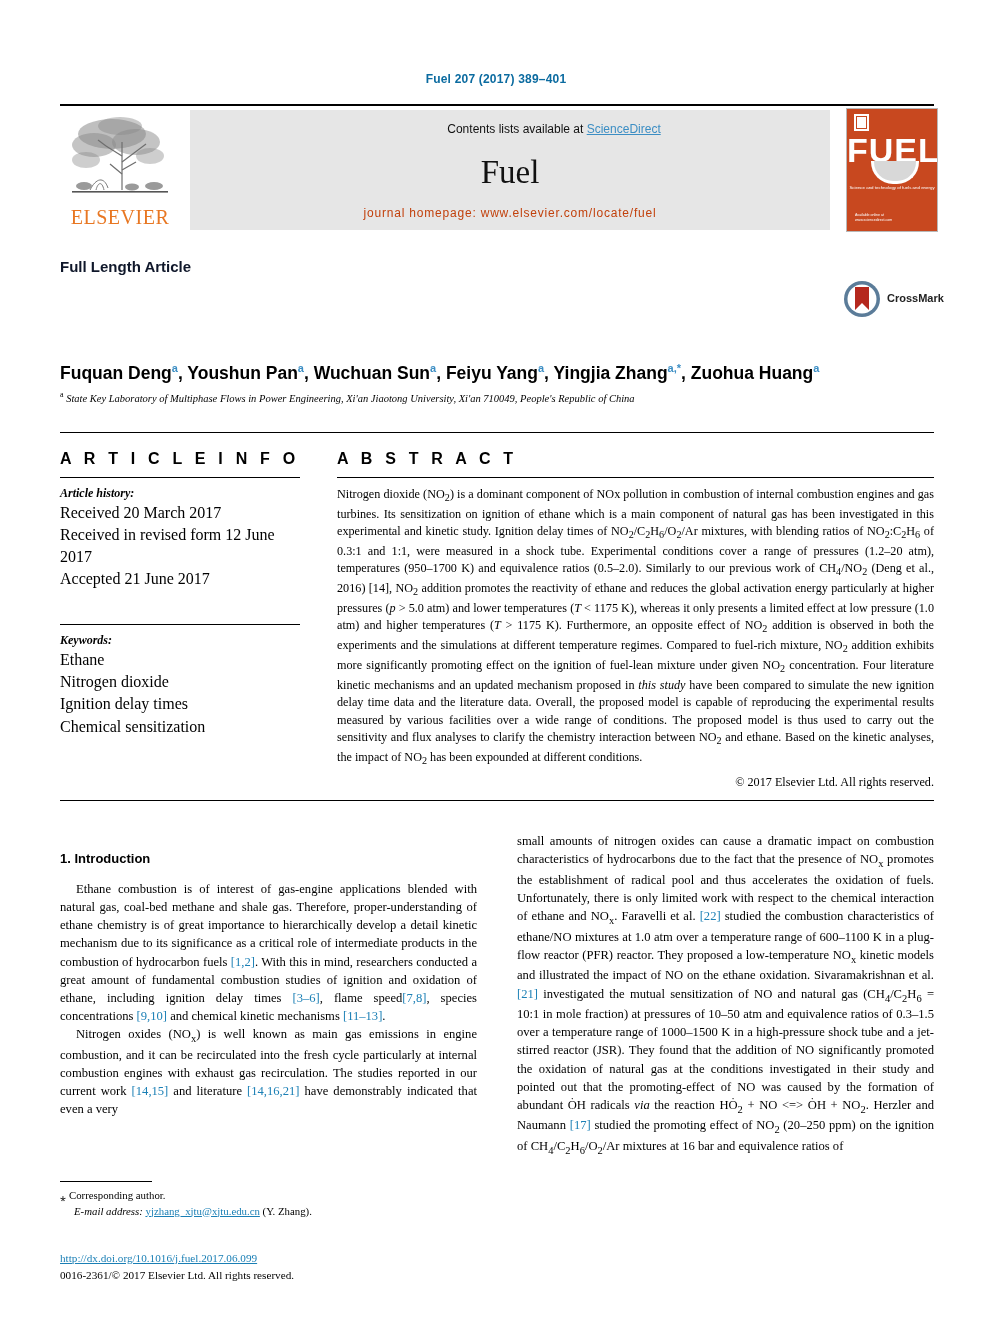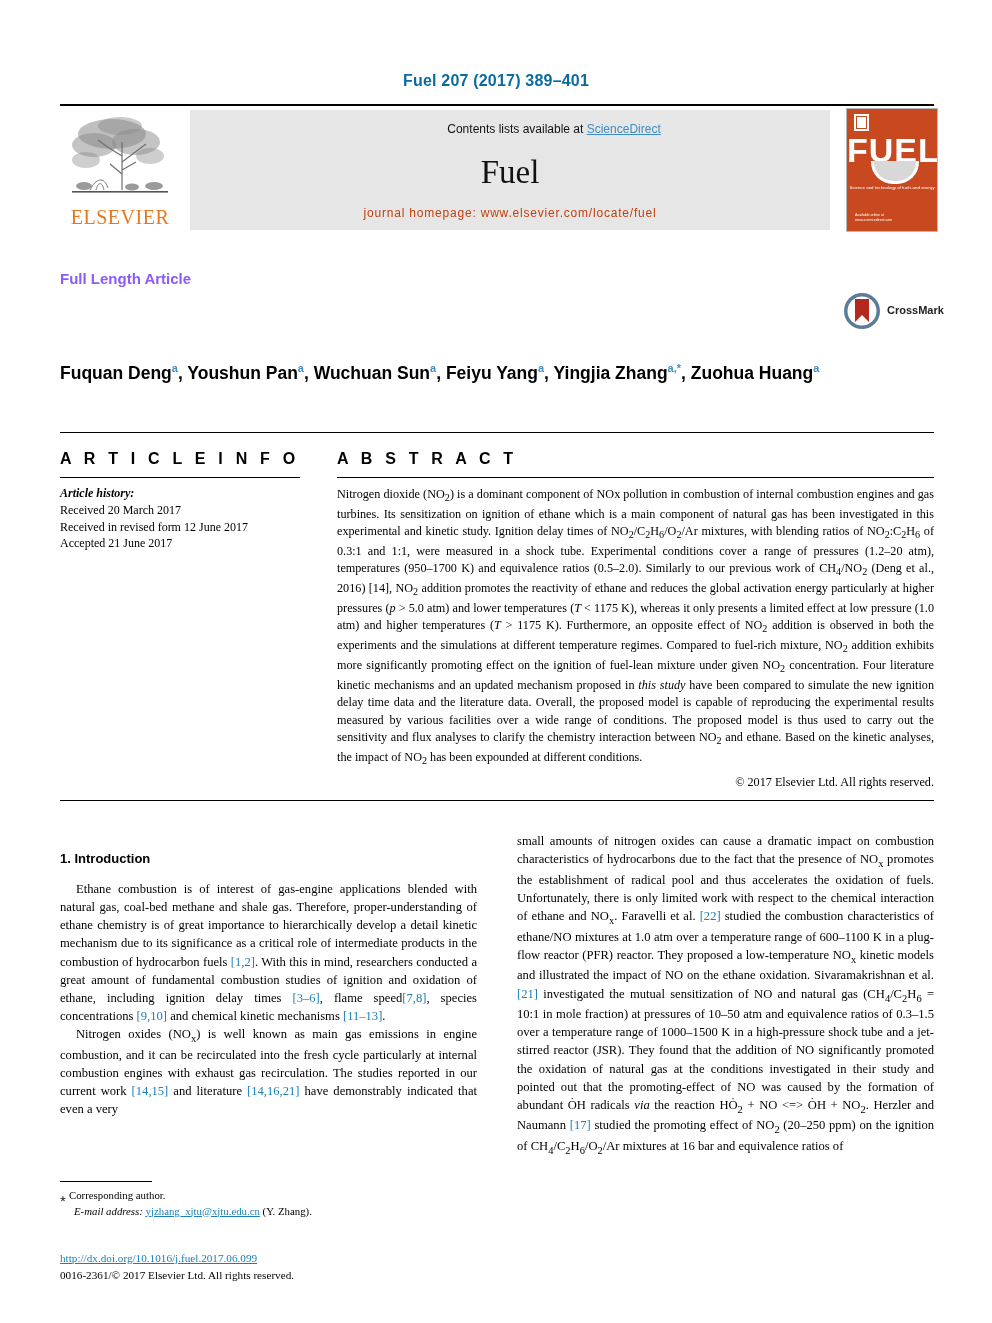--- a/index.html
+++ b/index.html
@@ -22,21 +22,21 @@
     height: 1323px;
   }
 
   
   .running-head {
     position: absolute;
     left: 0; top: 72px;
     width: 992px;
     text-align: center;
     font-family: "Liberation Sans", sans-serif;
-    font-size: 16px;
+    font-size: 12px;
     font-weight: bold;
     color: #0b6ba0;
     letter-spacing: .2px;
   }
 
   
   .masthead {
     position: absolute;
     left: 60px; top: 104px;
     width: 874px;
@@ -169,36 +169,35 @@
     color: #ffffff;
   }
 
   
   .art-type {
     position: absolute;
     left: 60px; top: 258px;
     font-family: "Liberation Sans", sans-serif;
     font-size: 15px;
     font-weight: bold;
-    color: #8b5cf6;
-    margin-top: 12px;
+    color: #0f172a;
   }
   .title {
     position: absolute;
     left: 60px; top: 288px;
     width: 760px;
     font-family: "Liberation Sans", sans-serif;
     font-size: 24.5px;
     font-weight: bold;
     line-height: 1.27;
     color: #000;
   }
   .crossmark {
     position: absolute;
-    left: 843px; top: 290px;
+    left: 843px; top: 278px;
     width: 96px;
     height: 44px;
   }
   .cm-ring {
     position: absolute;
     left: 0; top: 2px;
     width: 38px; height: 38px;
   }
   .cm-text {
     position: absolute;
@@ -264,21 +263,21 @@
   }
   .hist-head, .kw-head {
     font-family: "Liberation Serif", serif;
     font-style: italic;
     font-weight: bold;
     font-size: 12px;
     margin-bottom: 1px;
   }
   .info-line {
     font-family: "Liberation Serif", serif;
-    font-size: 12px;
+    font-size: 16px;
     line-height: 1.38;
   }
   .kw-block { margin-top: 34px; }
   .abs-text {
     font-family: "Liberation Serif", serif;
     font-size: 12.2px;
     line-height: 1.42;
     text-align: justify;
     margin-top: 2px;
   }
@@ -423,31 +422,40 @@
   <div class="crossmark">
     <svg class="cm-ring" viewBox="0 0 38 38">
       <circle cx="19" cy="19" r="18" fill="#5b7c99"></circle>
       <circle cx="19" cy="19" r="14.5" fill="#ffffff"></circle>
       <path d="M12 7 h14 v23 l-7 -7 l-7 7 z" fill="#b5281e"></path>
     </svg>
     <div class="cm-text">CrossMark</div>
   </div>
 
   <div class="authors">Fuquan Deng<sup>a</sup>, Youshun Pan<sup>a</sup>, Wuchuan Sun<sup>a</sup>, Feiyu Yang<sup>a</sup>, Yingjia Zhang<sup>a,*</sup>, Zuohua Huang<sup>a</sup></div>
+  <div class="affil"><sup>a</sup> State Key Laboratory of Multiphase Flows in Power Engineering, Xi'an Jiaotong University, Xi'an 710049, People's Republic of China</div>
 
   <div class="info-rule-top"></div>
 
   <div class="info-col">
     <div class="sec-head">A R T I C L E   I N F O</div>
     <div class="hr-thin"></div>
     <div class="hist-head">Article history:</div>
     <div class="info-line">Received 20 March 2017</div>
     <div class="info-line">Received in revised form 12 June 2017</div>
     <div class="info-line">Accepted 21 June 2017</div>
 
+    <div class="kw-block">
+      <div class="hr-thin"></div>
+      <div class="kw-head">Keywords:</div>
+      <div class="info-line">Ethane</div>
+      <div class="info-line">Nitrogen dioxide</div>
+      <div class="info-line">Ignition delay times</div>
+      <div class="info-line">Chemical sensitization</div>
+    </div>
   </div>
 
   <div class="abs-col">
     <div class="sec-head">A B S T R A C T</div>
     <div class="hr-thin"></div>
     <div class="abs-text">Nitrogen dioxide (NO<sub>2</sub>) is a dominant component of NOx pollution in combustion of internal combustion engines and gas turbines. Its sensitization on ignition of ethane which is a main component of natural gas has been investigated in this experimental and kinetic study. Ignition delay times of NO<sub>2</sub>/C<sub>2</sub>H<sub>6</sub>/O<sub>2</sub>/Ar mixtures, with blending ratios of NO<sub>2</sub>:C<sub>2</sub>H<sub>6</sub> of 0.3:1 and 1:1, were measured in a shock tube. Experimental conditions cover a range of pressures (1.2–20 atm), temperatures (950–1700 K) and equivalence ratios (0.5–2.0). Similarly to our previous work of CH<sub>4</sub>/NO<sub>2</sub> (Deng et al., 2016) [14], NO<sub>2</sub> addition promotes the reactivity of ethane and reduces the global activation energy particularly at higher pressures (<i>p</i> &gt; 5.0 atm) and lower temperatures (<i>T</i> &lt; 1175 K), whereas it only presents a limited effect at low pressure (1.0 atm) and higher temperatures (<i>T</i> &gt; 1175 K). Furthermore, an opposite effect of NO<sub>2</sub> addition is observed in both the experiments and the simulations at different temperature regimes. Compared to fuel-rich mixture, NO<sub>2</sub> addition exhibits more significantly promoting effect on the ignition of fuel-lean mixture under given NO<sub>2</sub> concentration. Four literature kinetic mechanisms and an updated mechanism proposed in <i>this study</i> have been compared to simulate the new ignition delay time data and the literature data. Overall, the proposed model is capable of reproducing the experimental results measured by various facilities over a wide range of conditions. The proposed model is thus used to carry out the sensitivity and flux analyses to clarify the chemistry interaction between NO<sub>2</sub> and ethane. Based on the kinetic analyses, the impact of NO<sub>2</sub> has been expounded at different conditions.</div>
     <div class="abs-copy">© 2017 Elsevier Ltd. All rights reserved.</div>
   </div>
 
   <div class="info-rule-bot"></div>

